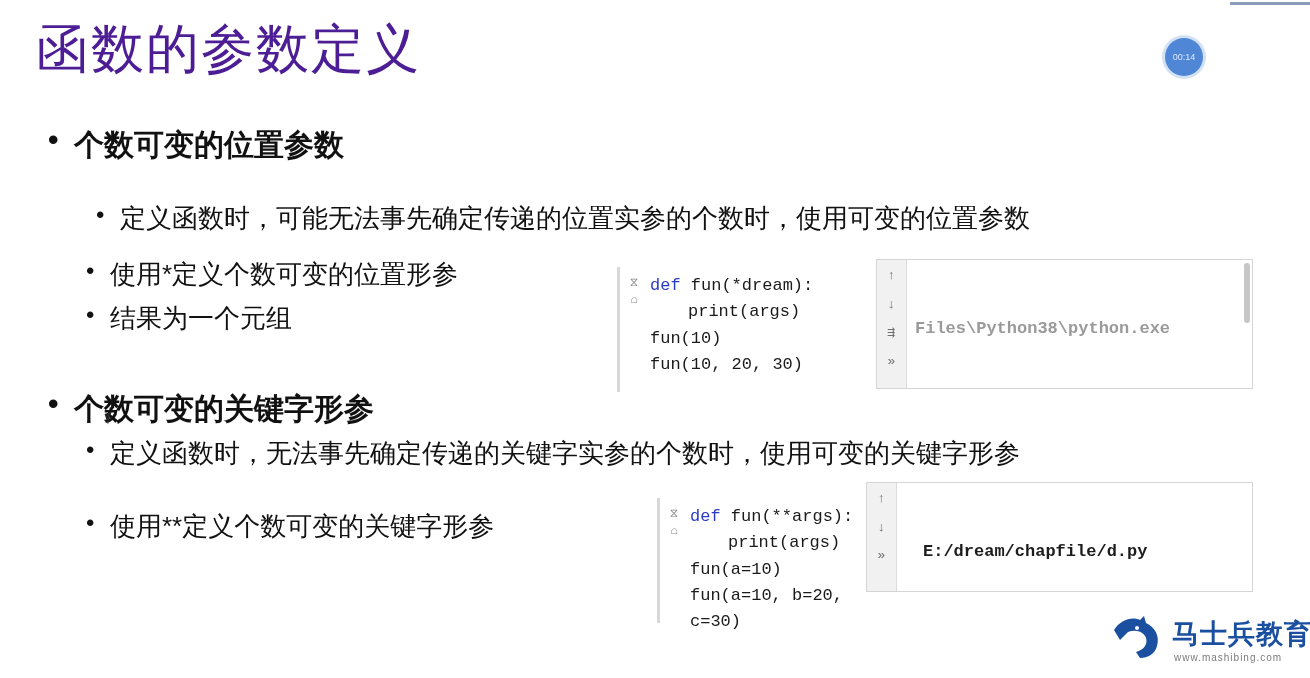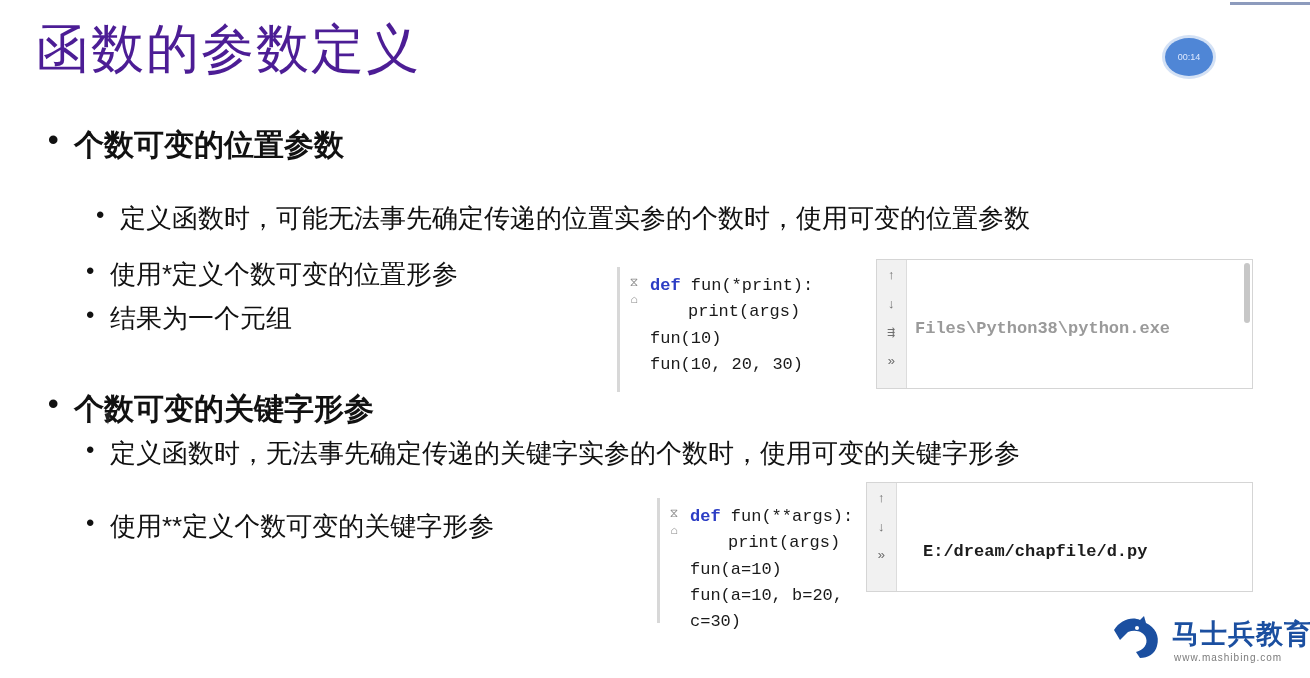--- a/index.html
+++ b/index.html
@@ -35,21 +35,21 @@
     line-height: 1.1;
     letter-spacing: 2px;
     color: #4c1d95;
     font-weight: 400;
     white-space: nowrap;
   }
   .timer-badge {
     position: absolute;
     left: 1165px;
     top: 38px;
-    width: 48px;
+    width: 38px;
     height: 38px;
     border-radius: 50%;
     background: #4f86d6;
     color: #dfeaff;
     font-size: 9px;
     display: flex;
     align-items: center;
     justify-content: center;
     box-shadow: 0 0 0 3px rgba(79,134,214,0.25);
   }
@@ -121,21 +121,21 @@
   .editor .gutter {
     position: absolute;
     left: 4px;
     top: 8px;
     width: 20px;
     color: #8a8a8a;
     font-size: 12px;
     text-align: center;
     line-height: 1.4;
   }
-  .kw { color: #2b3cc4; font-weight: bold; margin-top: 12px; }
+  .kw { color: #2b3cc4; font-weight: normal; margin-top: 12px; }
   .fn { color: #1a1a1a; }
   .indent { padding-left: 38px; display: block; }
 
   
   .console {
     position: absolute;
     background: #ffffff;
     border: 1px solid #d5d5d5;
     box-sizing: border-box;
     font-family: "Liberation Mono", monospace;
@@ -242,21 +242,21 @@
   <div class="l2" id="b2a">定义函数时，无法事先确定传递的关键字实参的个数时，使用可变的关键字形参</div>
   <div class="l2" id="b2b">使用**定义个数可变的关键字形参</div>
 
   <div class="cursor"></div>
 
   <div class="editor" id="ed1">
     <div class="gutter">
       <div>⧖</div>
       <div>⌂</div>
     </div>
-    <div><span class="kw">def</span><span class="fn"> fun(*print):</span></div>
+    <div><span class="kw">def</span><span class="fn"> fun(*dream):</span></div>
     <div class="indent">print(args)</div>
     <div>fun(10)</div>
     <div>fun(10, 20, 30)</div>
   </div>
 
   <div class="console" id="cs1">
     <div class="sidebar">
       <div>↑</div>
       <div>↓</div>
       <div>⇶</div>

